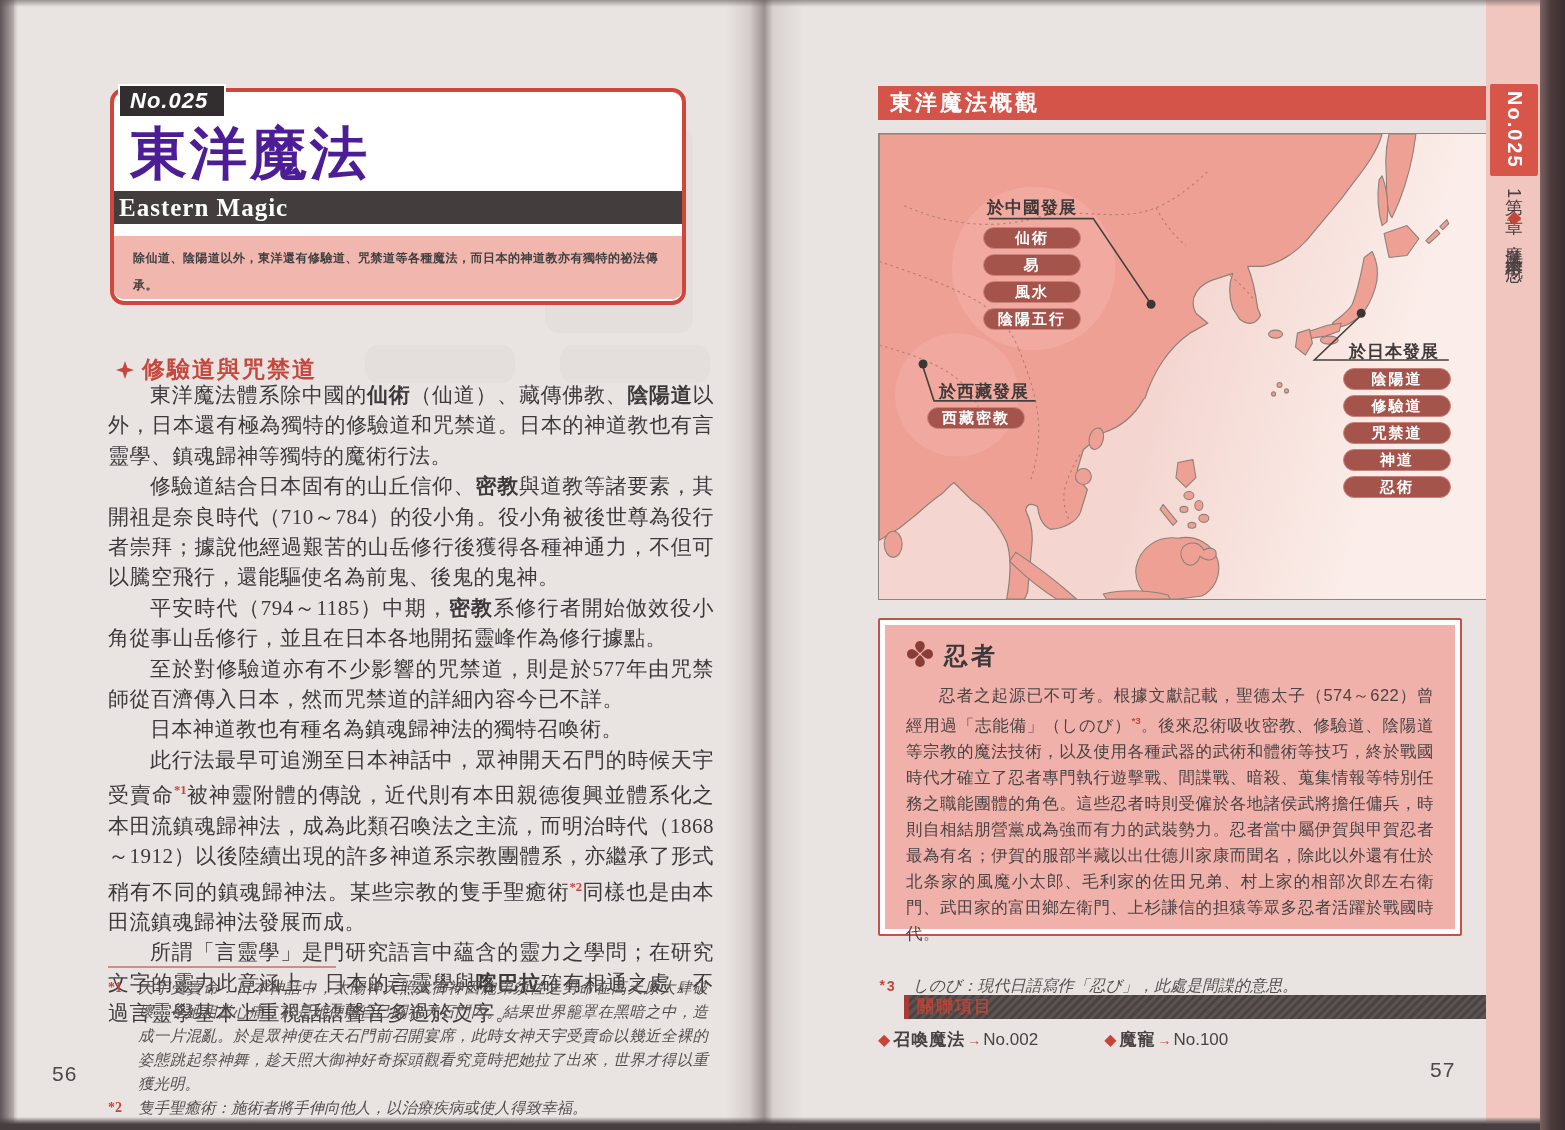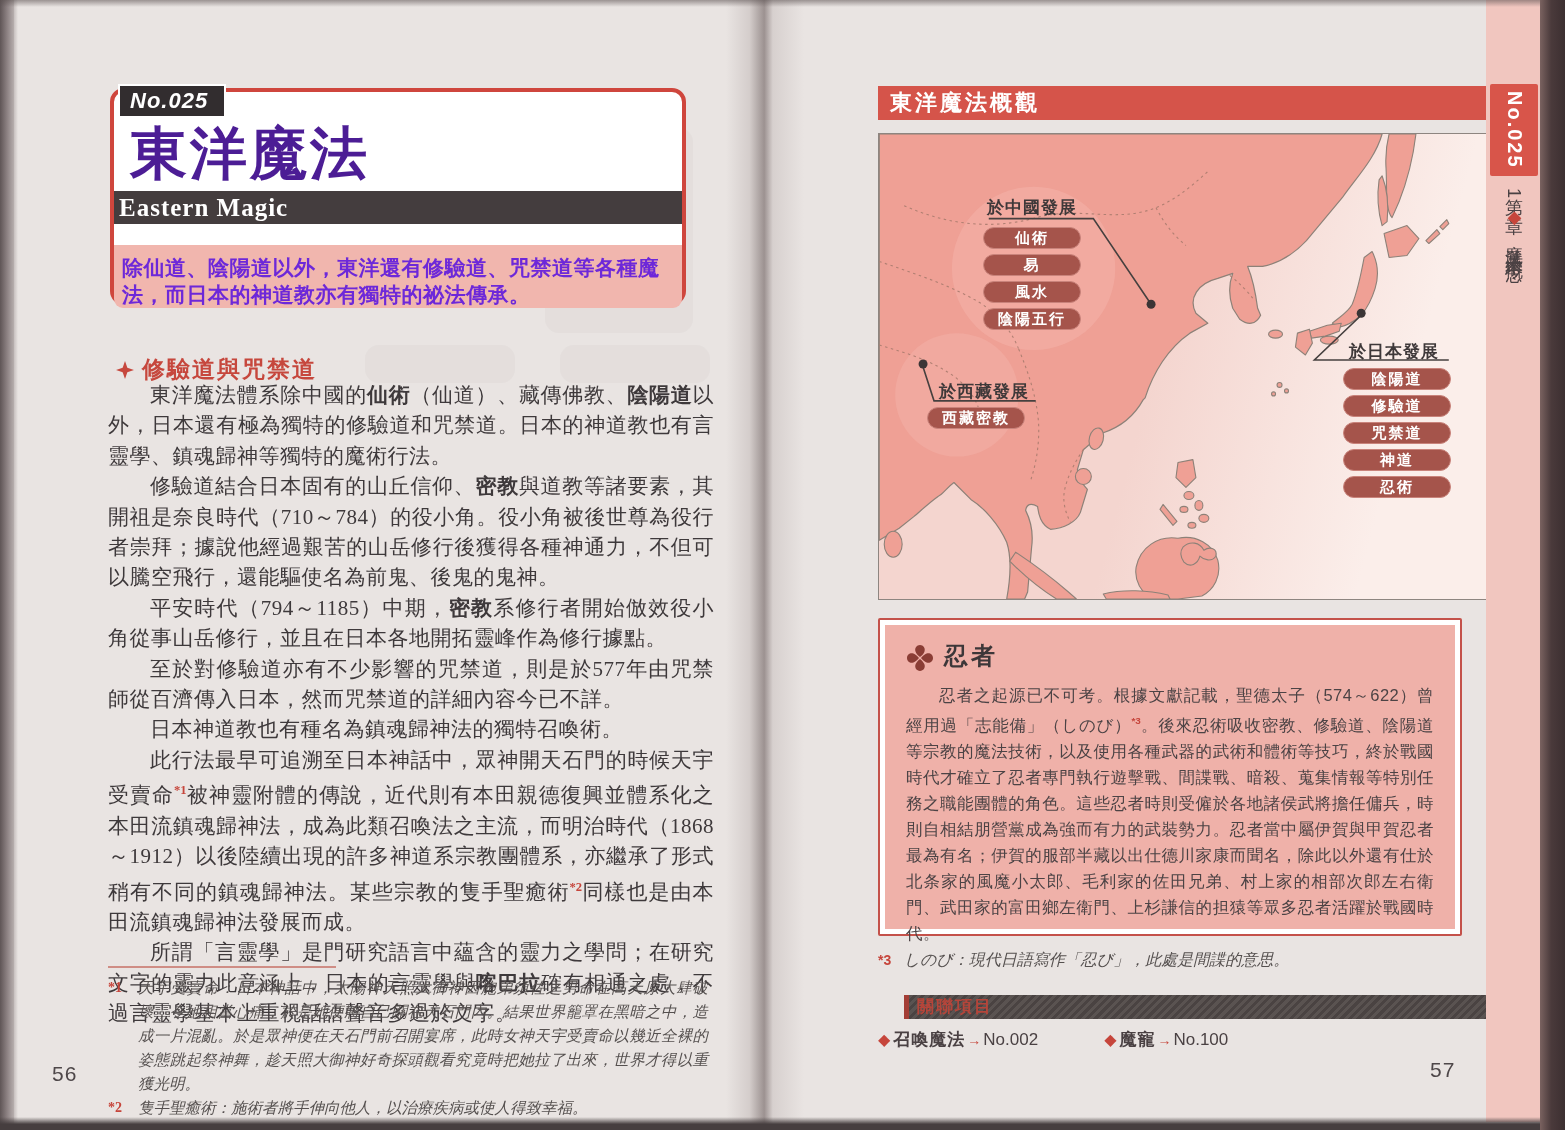--- a/index.html
+++ b/index.html
@@ -24,22 +24,22 @@
   
   .header-card{position:absolute;left:110px;top:88px;width:576px;height:217px;z-index:2;
     border:4px solid #cf463d;border-radius:14px;background:#fff;display:flex;flex-direction:column;overflow:visible;}
   .no-badge{position:absolute;left:6px;top:-6px;background:#322d2f;color:#fff;
     font-weight:bold;font-style:italic;font-size:22px;line-height:30px;padding:0 16px 0 10px;
     box-shadow:0 0 0 2px #ffffff;letter-spacing:1px;}
   .hc-title{margin:0;padding:30px 0 0 16px;font-size:57px;line-height:62px;font-weight:900;
     color:#4c1d95;letter-spacing:3px;font-family:"Liberation Sans",sans-serif;}
   .hc-sub{margin-top:7px;background:#443d3e;color:#fff;height:33px;line-height:33px;
     font-family:"Liberation Serif",serif;font-weight:bold;font-size:25px;padding-left:5px;letter-spacing:1px;}
-  .hc-intro{flex:1;background:#f1b6ae;border-radius:0 0 9px 9px;padding:9px 14px 0 8px;
-    font-size:21px;line-height:27px;font-weight:bold;color:#6d28d9;letter-spacing:.5px;}
+  .hc-intro{flex:1;background:#f1b6ae;border-radius:0 0 9px 9px;padding:9px 14px 0 19px;
+    font-size:12px;line-height:27px;font-weight:bold;color:#404040;letter-spacing:.5px;}
 
   
   .section-heading{position:absolute;left:108px;top:346px;margin:8px;font-size:23px;color:#c6473d;
     font-weight:bold;letter-spacing:2px;display:flex;align-items:center;gap:8px;z-index:2;}
   .star4{width:18px;height:18px;flex:0 0 18px;}
   .body-text{position:absolute;left:108px;top:380px;width:606px;z-index:2;
     font-family:"Liberation Serif",serif;font-size:21px;line-height:30.4px;color:#3e393b;
     text-align:justify;letter-spacing:.5px;}
   .body-text p{margin:0;text-indent:2em;}
   .sg-b{font-weight:bold;}
@@ -62,26 +62,26 @@
     border:1px solid #8d8580;background:linear-gradient(105deg,#f4d5cf 45%,#fbeeea 80%);}
   .map-panel svg{position:absolute;left:0;top:0;}
   .map-label{position:absolute;font-weight:bold;font-size:17px;color:#3e3839;letter-spacing:1px;z-index:3;white-space:nowrap;}
   .pill{position:absolute;height:22px;border-radius:11px;background:#a5544b;border:1px solid #c9837b;
     color:#fff;font-weight:bold;font-size:15px;line-height:20px;text-align:center;letter-spacing:2px;z-index:3;}
 
   
   .ninja-box{position:absolute;left:878px;top:618px;width:584px;height:318px;z-index:2;
     border:2px solid #c4514a;box-shadow:inset 0 0 0 5px #ffffff;background:#efb1a9;
     padding:20px 26px 0 26px;border-radius:2px;}
-  .ninja-head{display:flex;align-items:flex-end;gap:10px;margin-bottom:10px;}
+  .ninja-head{display:flex;align-items:flex-start;gap:10px;margin-bottom:10px;}
   .ninja-title{font-size:24px;font-weight:bold;color:#3d3739;letter-spacing:3px;}
   .ninja-text{margin:0;font-size:16.5px;line-height:26px;color:#4c4345;text-align:justify;text-indent:2em;letter-spacing:.4px;}
 
-  .fn3{position:absolute;left:878px;top:950px;width:584px;z-index:2;
-    font-family:Liberation Sans, sans-serif;font-style:italic;font-size:16px;color:#55504f;}
+  .fn3{position:absolute;left:878px;top:976px;width:584px;z-index:2;
+    font-family:Liberation Mono, monospace;font-style:italic;font-size:16px;color:#55504f;}
   .fn3 .fn-marker{position:static;margin-right:8px;}
 
   .related-bar{position:absolute;left:904px;top:995px;width:680px;height:24px;z-index:2;
     background:repeating-linear-gradient(135deg,#5a5351 0 3px,#4a4342 3px 6px);
     border-left:5px solid #a33d35;color:#b5453a;font-weight:bold;font-size:17px;line-height:24px;
     padding-left:8px;letter-spacing:2px;}
   .related-links{position:absolute;left:878px;top:1028px;width:584px;z-index:2;display:flex;gap:66px;}
   .rel-item{display:flex;align-items:center;font-size:17px;color:#4a4143;}
   .rel-diamond{color:#c6453b;font-size:16px;margin-right:3px;}
   .rel-name{font-weight:bold;letter-spacing:1px;}

